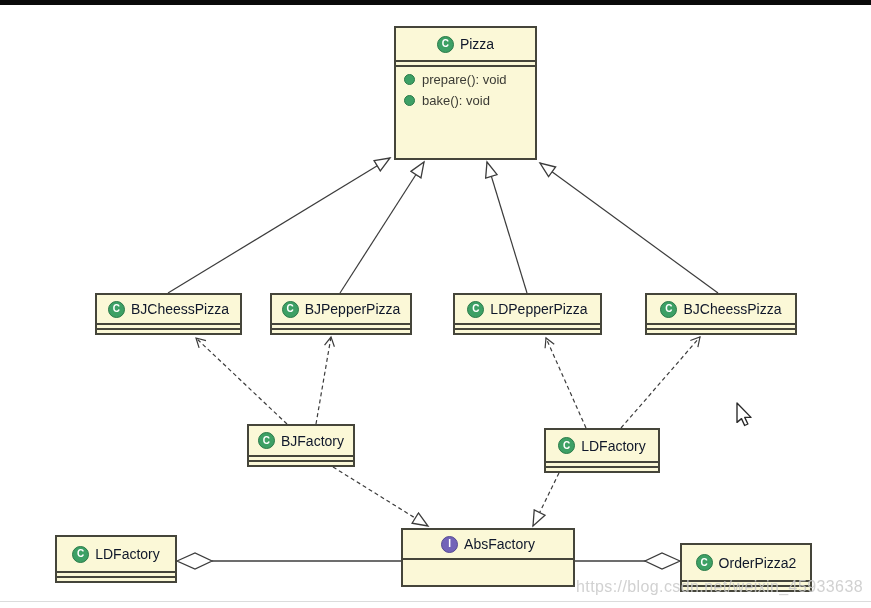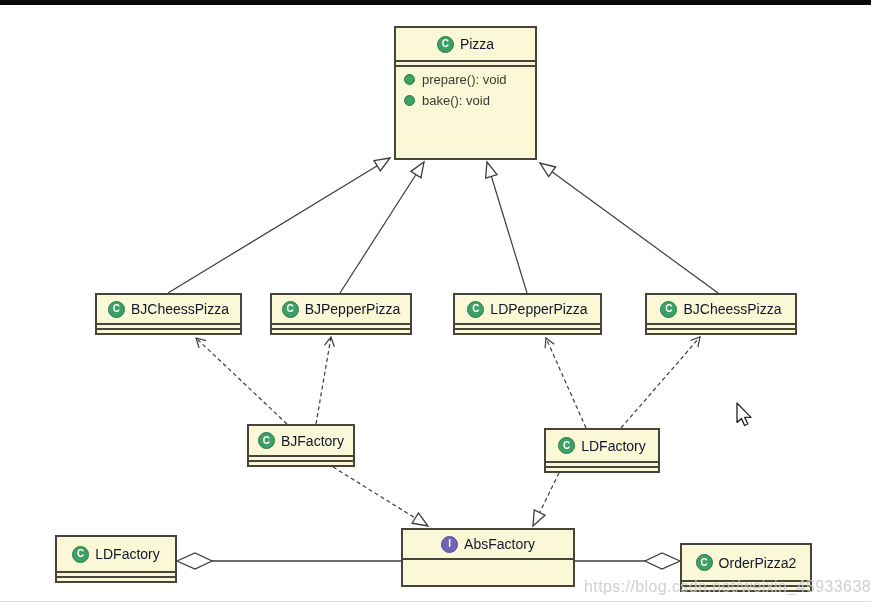--- a/index.html
+++ b/index.html
@@ -28,21 +28,21 @@
   .cicon.iface{background:#7263b8;border:1px solid #554a92;}
   .comp{border-top:2px solid #45453a;}
   .comp.empty{height:3px;flex:0 0 auto;}
   .comp.methods{padding:2px 0;}
   .method-row{display:flex;align-items:center;gap:7px;padding:3px 8px;}
   .mdot{width:9px;height:9px;border-radius:50%;background:#3da065;border:1px solid #2a7a49;flex:0 0 auto;}
   .mtext{font-size:13px;color:#3b3b35;white-space:nowrap;}
 
   #edges{position:absolute;left:0;top:0;z-index:2;}
   .watermark{
-    position:absolute;top:578px;right:0;z-index:5;
+    position:absolute;top:578px;right:8px;z-index:5;
     font-size:16px;letter-spacing:0.4px;color:rgba(201,201,201,0.85);white-space:nowrap;
   }
   #cursor{position:absolute;left:0;top:0;z-index:6;}
 </style>
 </head>
 <body>
 
 <div id="canvas">
   <div class="top-bar"></div>
   <div class="bottom-line"></div>

